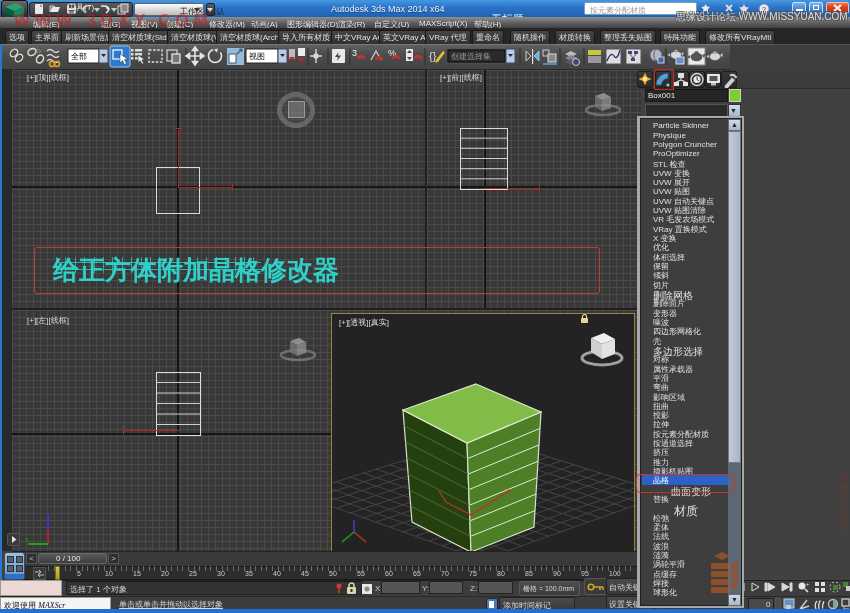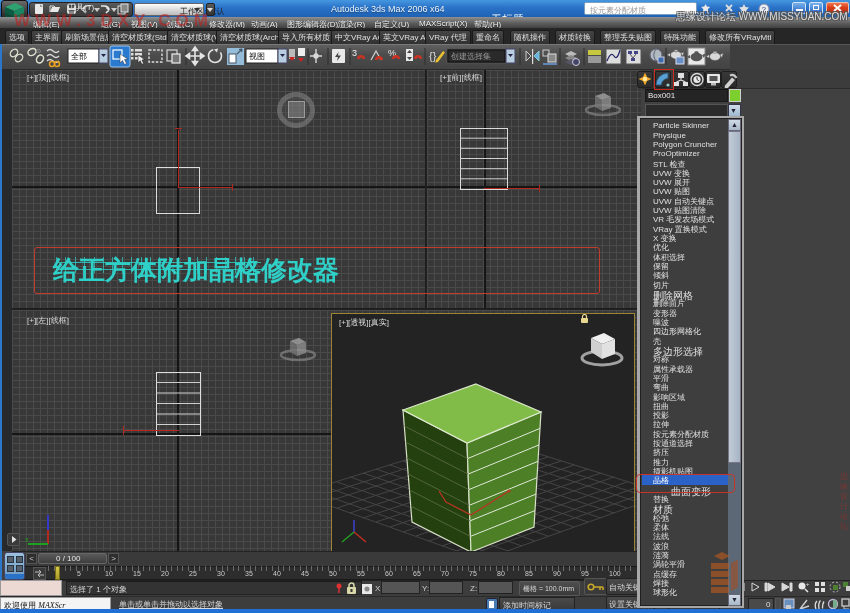--- a/index.html
+++ b/index.html
@@ -40,21 +40,21 @@
     <rect x="1" y="3" width="7" height="8" fill="none" stroke="#ddd"></rect>
     <rect x="4" y="1" width="7" height="8" fill="#888" stroke="#ddd"></rect>
   </svg>
 <div class="a" style="left:94px;top:8px;width:0;height:0;border-left:3px solid transparent;border-right:3px solid transparent;border-top:4px solid #ccc"></div>
 <div class="a" style="left:111px;top:8px;width:0;height:0;border-left:3px solid transparent;border-right:3px solid transparent;border-top:4px solid #ccc"></div>
 <div class="a" style="left:134px;top:3px;width:70px;height:13px;background:linear-gradient(#fdfdfd,#d8d8d8 55%,#bcbcbc);border:1px solid #666;border-radius:2px"></div>
 <div class="t" style="left:139px;top:6px;font-size:8px;color:#222;margin-left:41px;">工作区: 默认</div>
 <div class="a" style="left:194px;top:8px;width:0;height:0;border-left:3px solid transparent;border-right:3px solid transparent;border-top:4px solid #333"></div>
 <div class="a" style="left:206px;top:3px;width:9px;height:13px;background:linear-gradient(#5a5a5a,#333);border:1px solid #222;border-radius:2px"></div>
 <div class="a" style="left:207px;top:8px;width:0;height:0;border-left:3px solid transparent;border-right:3px solid transparent;border-top:4px solid #ddd"></div>
-<div class="t" style="left:331px;top:4px;font-size:9px;color:#eaf2fa;text-shadow:0 1px 1px #1a4a7a">Autodesk 3ds Max  2006 x64</div>
+<div class="t" style="left:331px;top:4px;font-size:9px;color:#eaf2fa;text-shadow:0 1px 1px #1a4a7a">Autodesk 3ds Max  2014 x64</div>
 <div class="t" style="left:491px;top:12px;font-size:11px;color:#fff;font-weight:normal">无标题</div>
 <div class="a" style="left:584px;top:2px;width:113px;height:13px;background:#fff;border:1px solid #7aa0c0;border-radius:2px"></div>
 <div class="t" style="left:590px;top:5px;font-size:8px;color:#999;">按元素分配材质</div>
 <svg class="a" style="left:700px;top:3px" width="75" height="12" viewBox="0 0 75 12">
     <path d="M4 1 L5.5 4 L9 4.5 L6.5 7 L7 10.5 L4 8.7 L1 10.5 L1.5 7 L-1 4.5 L2.5 4 Z" fill="#e8e8e8" transform="translate(2,0) scale(0.9)"></path>
     <path d="M26 2 L32 8 M32 2 L26 8" stroke="#ddd" stroke-width="1.8"></path>
     <path d="M44 1 L45.5 4 L49 4.5 L46.5 7 L47 10.5 L44 8.7 L41 10.5 L41.5 7 L39 4.5 L42.5 4 Z" fill="#e0e0e0"></path>
     <circle cx="64" cy="6" r="5" fill="#e8eef4" stroke="#88a"></circle>
     <text x="61.5" y="9" font-size="8" fill="#336">?</text>
   </svg>
@@ -432,21 +432,21 @@
 <div class="t" style="left:653px;top:419.4px;font-size:8px;color:#e0e0e0;z-index:62">拉伸</div>
 <div class="t" style="left:653px;top:428.8px;font-size:8px;color:#e0e0e0;z-index:62">按元素分配材质</div>
 <div class="t" style="left:653px;top:438.1px;font-size:8px;color:#e0e0e0;z-index:62">按通道选择</div>
 <div class="t" style="left:653px;top:447.4px;font-size:8px;color:#e0e0e0;z-index:62">挤压</div>
 <div class="t" style="left:653px;top:456.7px;font-size:8px;color:#e0e0e0;z-index:62">推力</div>
 <div class="t" style="left:653px;top:466.0px;font-size:8px;color:#e0e0e0;z-index:62">摄影机贴图</div>
 <div class="a" style="left:642px;top:473.9px;width:86px;height:11px;background:#2a62c8;z-index:61"></div>
 <div class="t" style="left:653px;top:475.4px;font-size:8px;color:#fff;z-index:62">晶格</div>
 <div class="t" style="left:671px;top:484.7px;font-size:10px;color:#e0e0e0;z-index:62">曲面变形</div>
 <div class="t" style="left:653px;top:494.0px;font-size:8px;color:#e0e0e0;z-index:62">替换</div>
-<div class="t" style="left:653px;top:503.3px;font-size:10px;color:#e0e0e0;z-index:62">材质</div>
+<div class="t" style="left:674px;top:503.3px;font-size:12px;color:#e0e0e0;z-index:62">材质</div>
 <div class="t" style="left:653px;top:512.6px;font-size:8px;color:#e0e0e0;z-index:62">松弛</div>
 <div class="t" style="left:653px;top:522.0px;font-size:8px;color:#e0e0e0;z-index:62">柔体</div>
 <div class="t" style="left:653px;top:531.3px;font-size:8px;color:#e0e0e0;z-index:62">法线</div>
 <div class="t" style="left:653px;top:540.6px;font-size:8px;color:#e0e0e0;z-index:62">波浪</div>
 <div class="t" style="left:653px;top:549.9px;font-size:8px;color:#e0e0e0;z-index:62">涟漪</div>
 <div class="t" style="left:653px;top:559.2px;font-size:8px;color:#e0e0e0;z-index:62">涡轮平滑</div>
 <div class="t" style="left:653px;top:568.6px;font-size:8px;color:#e0e0e0;z-index:62">点缓存</div>
 <div class="t" style="left:653px;top:577.9px;font-size:8px;color:#e0e0e0;z-index:62">焊接</div>
 <div class="t" style="left:653px;top:587.2px;font-size:8px;color:#e0e0e0;z-index:62">球形化</div>
 <div class="a" style="left:728px;top:119px;width:13px;height:487px;background:#5c6876;z-index:63"></div>

